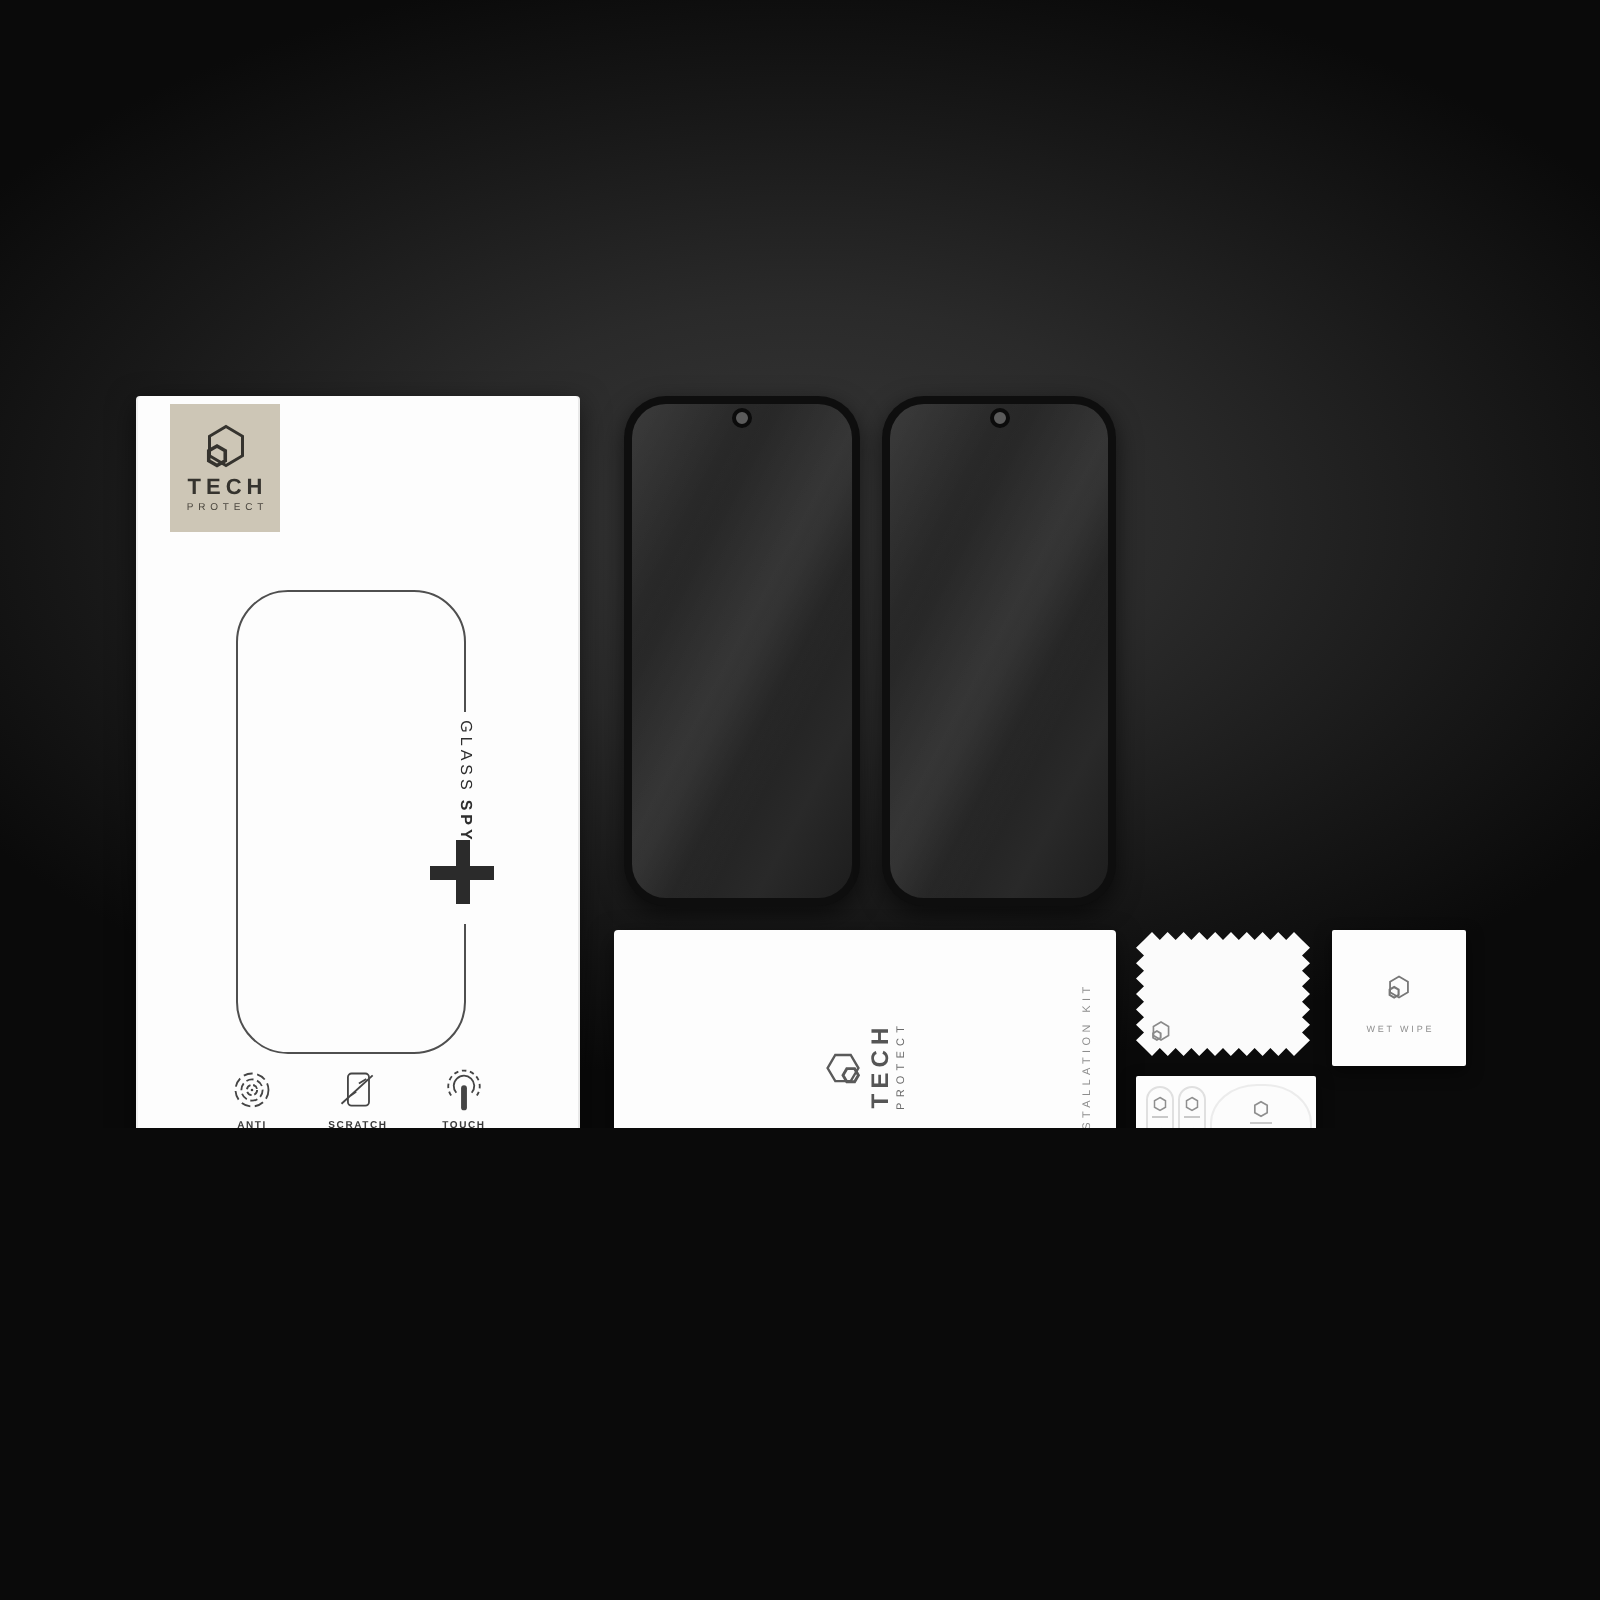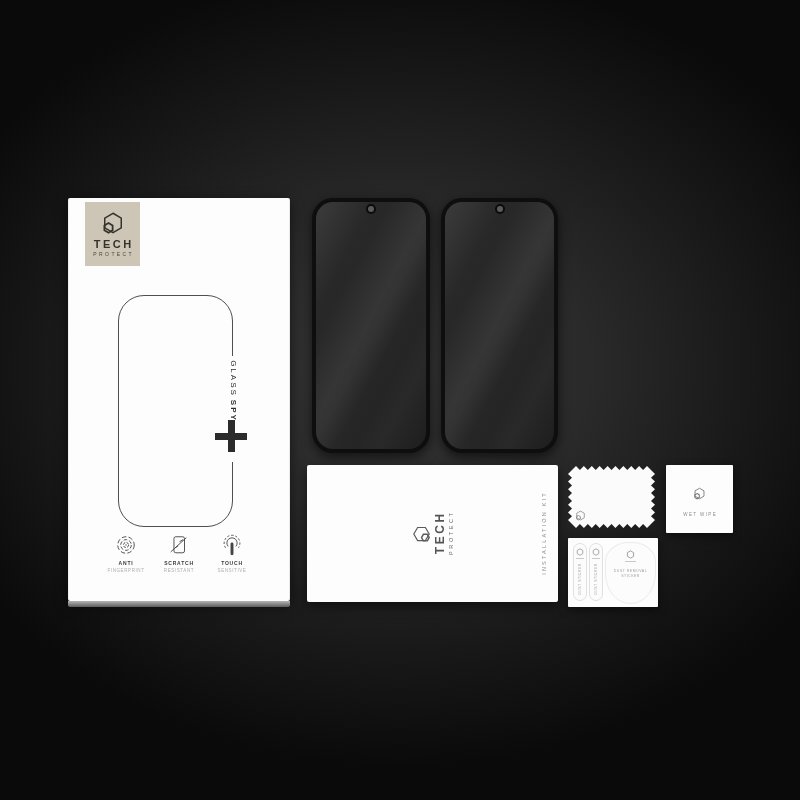--- a/index.html
+++ b/index.html
@@ -1,17 +1,17 @@
 <!DOCTYPE html>
 <html><head>
 <meta charset="utf-8">
 <style>
   html,body{margin:0;padding:0;background:#0a0a0a;}
   *{box-sizing:border-box;font-family:"Liberation Sans",sans-serif;}
-  .scene{position:relative;width:800px;height:800px;overflow:hidden;
+  .scene{position:relative;width:800px;height:564px;overflow:hidden;
     background:radial-gradient(ellipse 62% 50% at 50% 46%, #373737 0%, #2a2a2a 38%, #181818 72%, #0a0a0a 100%);}
 
   
   .box{position:absolute;left:68px;top:198px;width:222px;height:403px;background:#fdfdfd;
        border-radius:2px;box-shadow:0 4px 14px rgba(0,0,0,.55), inset -1px 0 0 rgba(0,0,0,.08), inset 1px 0 0 rgba(0,0,0,.05);}
   .box-bottom-edge{position:absolute;left:0;top:403px;width:222px;height:6px;
        background:linear-gradient(#b5b5b5,#5d5d5d);border-radius:0 0 2px 2px;}
   .brand-plate{position:absolute;left:17px;top:4px;width:55px;height:64px;background:#cdc6b6;
        display:flex;flex-direction:column;align-items:center;justify-content:center;color:#35332e;}
   .brand-name{font-size:11px;font-weight:bold;letter-spacing:2.5px;margin-top:3px;text-indent:2.5px;}

